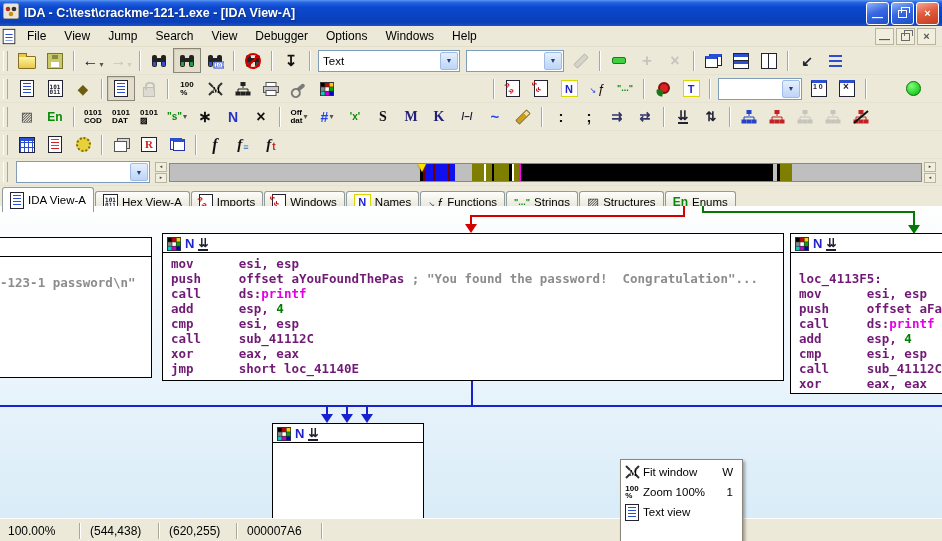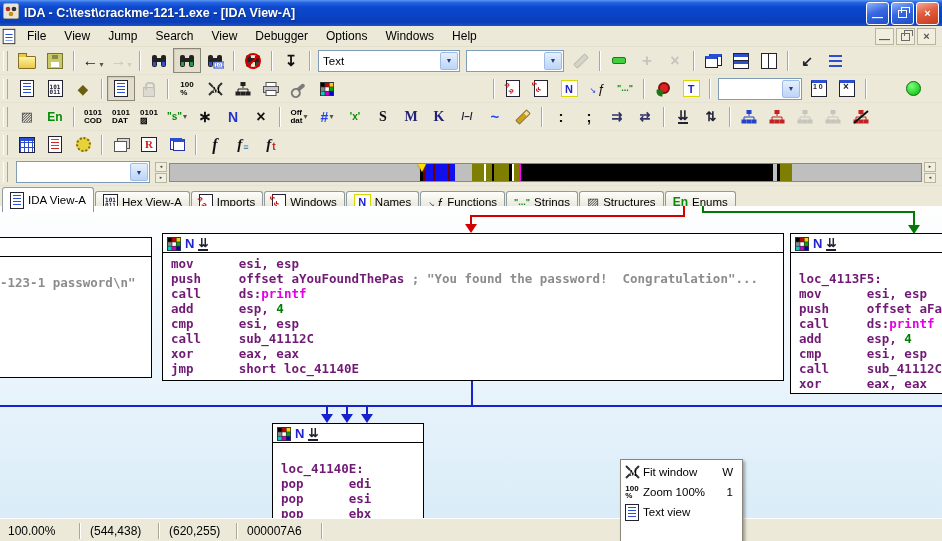--- a/index.html
+++ b/index.html
@@ -783,27 +783,20 @@
             <rect x="5.3" y="5.3" width="3.6" height="3.6" fill="#FFF"></rect>
             <rect x="9.6" y="5.3" width="3.6" height="3.6" fill="#0A0"></rect>
             <rect x="1" y="9.6" width="3.6" height="3.6" fill="#0CC"></rect>
             <rect x="5.3" y="9.6" width="3.6" height="3.6" fill="#C0C"></rect>
             <rect x="9.6" y="9.6" width="3.6" height="3.6" fill="#00C"></rect>
           </svg>
         </span>
         <span class="gi" style="color: rgb(34, 34, 204); font-size: 13px; font-weight: bold;">N</span>
         <span class="gi undl" style="color: rgb(34, 34, 51); font-size: 12px; font-weight: bold;">⇊</span>
       </div>
-      <div class="glines">
-        <div class="gline"></div>
-        <div class="gline"><span class="t-m">loc_41140E:</span></div>
-        <div class="gline"><span class="t-m">pop      edi</span></div>
-        <div class="gline"><span class="t-m">pop      esi</span></div>
-        <div class="gline"><span class="t-m">pop      ebx</span></div>
-      </div>
     </div>
   </div>
 
 <div class="statusbar" id="statusbar">
     <div class="spanel" style="width: 70px;">100.00%</div>
     <div class="ssep"></div>
     <div class="spanel" style="width: 67px;">(544,438)</div>
     <div class="ssep"></div>
     <div class="spanel" style="width: 66px;">(620,255)</div>
     <div class="ssep"></div>

